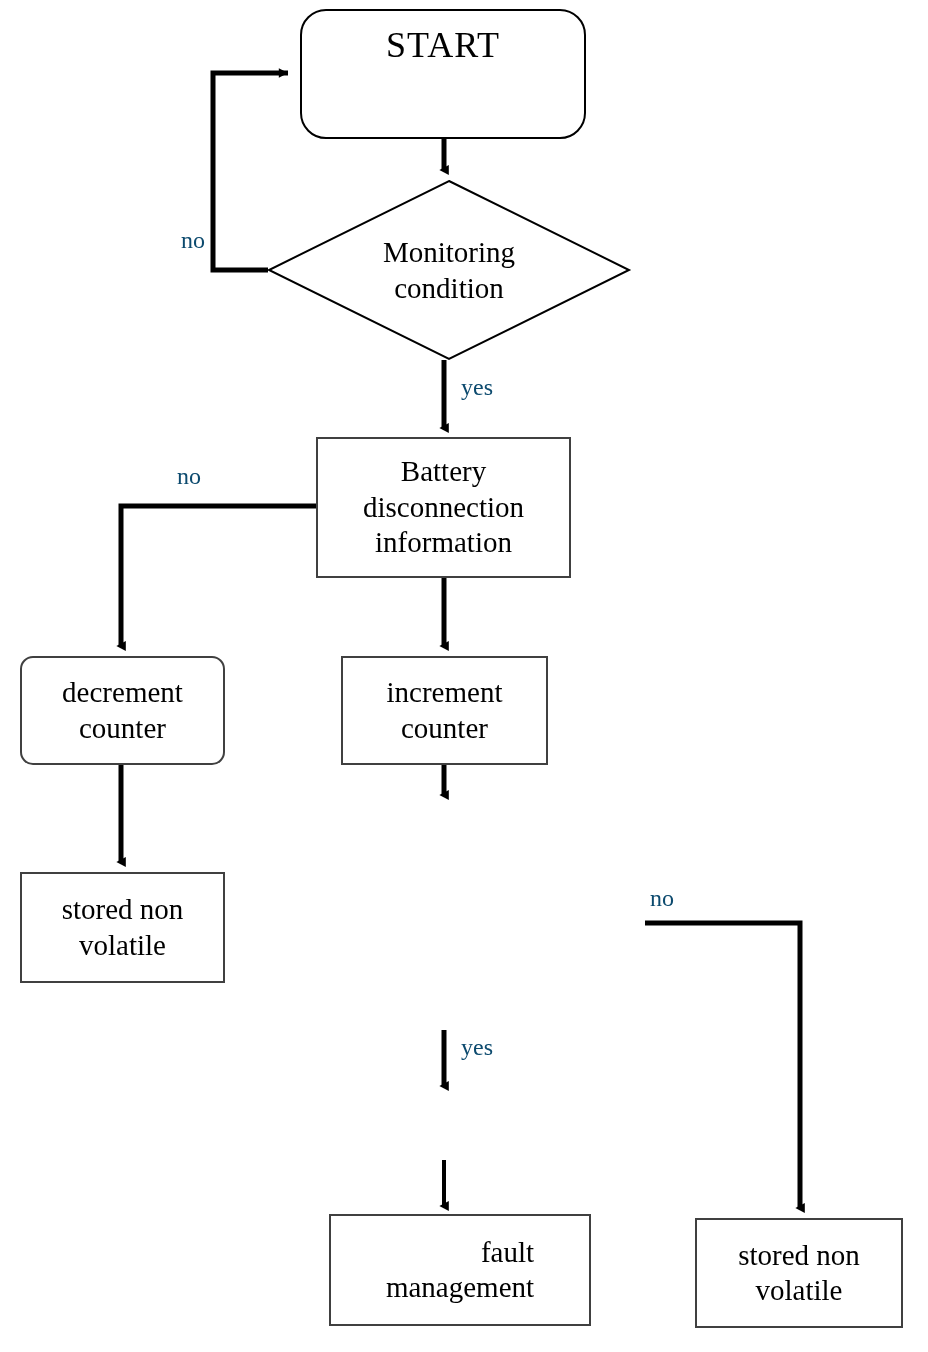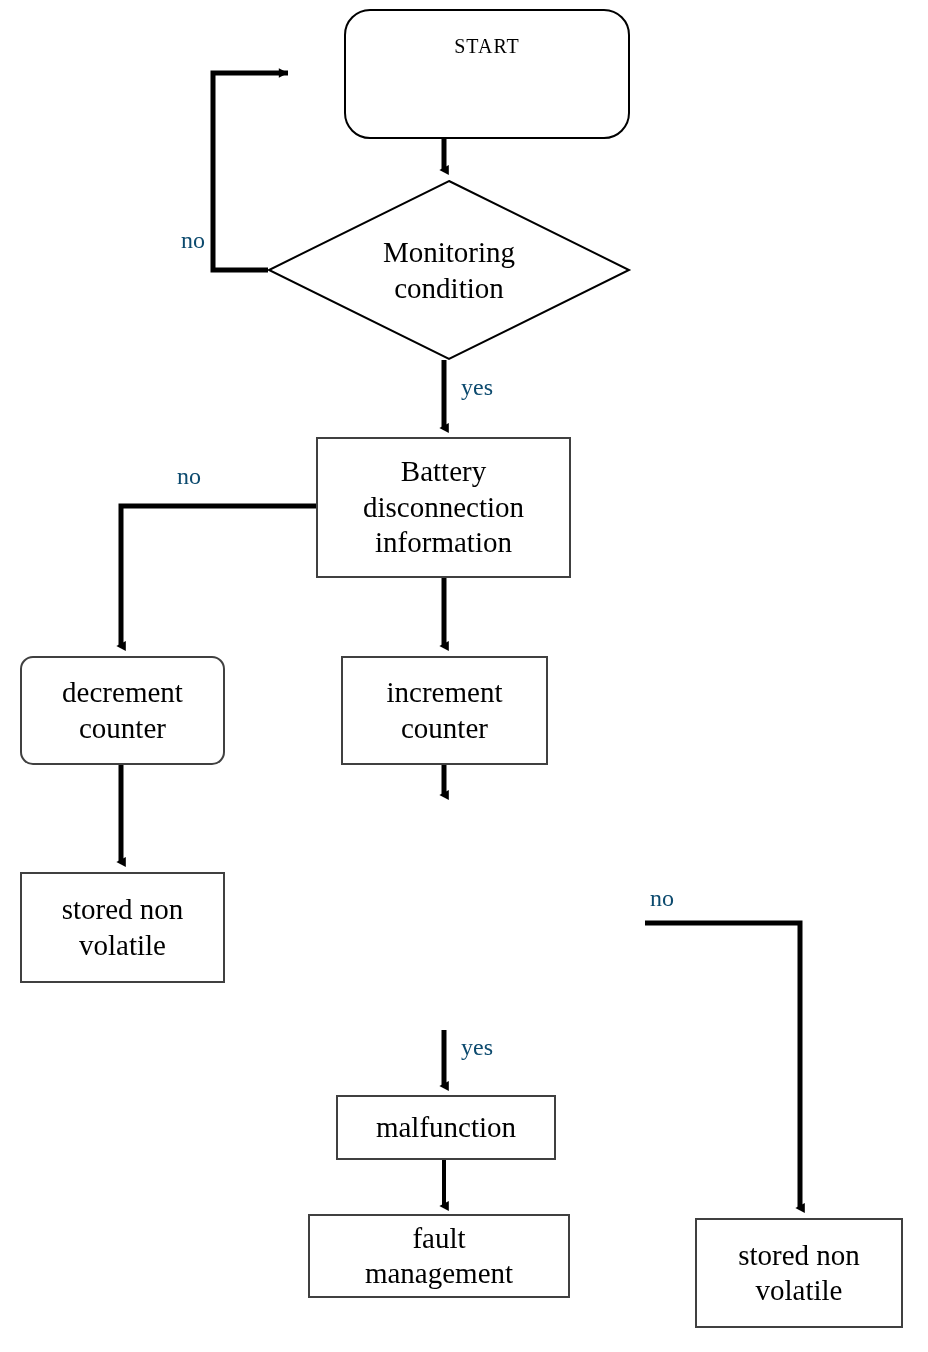--- a/index.html
+++ b/index.html
@@ -67,21 +67,21 @@
     text-align: center;
     color: #000000;
     line-height: 1.25;
   }
   .edge-label {
     position: absolute;
     color: #0c4a6e;
     white-space: nowrap;
     line-height: 1;
   }
-  .fs28 { font-size: 20px; margin-left: 44px; }
+  .fs28 { font-size: 36px; }
   .fs25 { font-size: 29px; }
   .fs24 { font-size: 24px; }
 </style>
 </head>
 <body>
 
 <div id="canvas">
 
   <svg class="edges" viewBox="0 0 928 1352" xmlns="http://www.w3.org/2000/svg">
     <defs>
@@ -173,25 +173,22 @@
   </div>
 
   <div class="node rect fs25" style="left:20px; top:872px; width:205px; height:111px;">
     <div>
       <div>stored non</div>
       <div>volatile</div>
     </div>
   </div>
 
 
-  <div class="node rect fs25" style="left:336px; top:1095px; width:220px; height:65px; border-width:2px;">
-    <span>malfunction</span>
-  </div>
-
-  <div class="node rect fs25" style="left:308px; top:1214px; width:262px; height:84px;">
+
+  <div class="node rect fs25" style="left:329px; top:1214px; width:262px; height:112px;text-align:right;">
     <div>
       <div>fault</div>
       <div>management</div>
     </div>
   </div>
 
   <div class="node rect fs25" style="left:695px; top:1218px; width:208px; height:110px;">
     <div>
       <div>stored non</div>
       <div>volatile</div>

